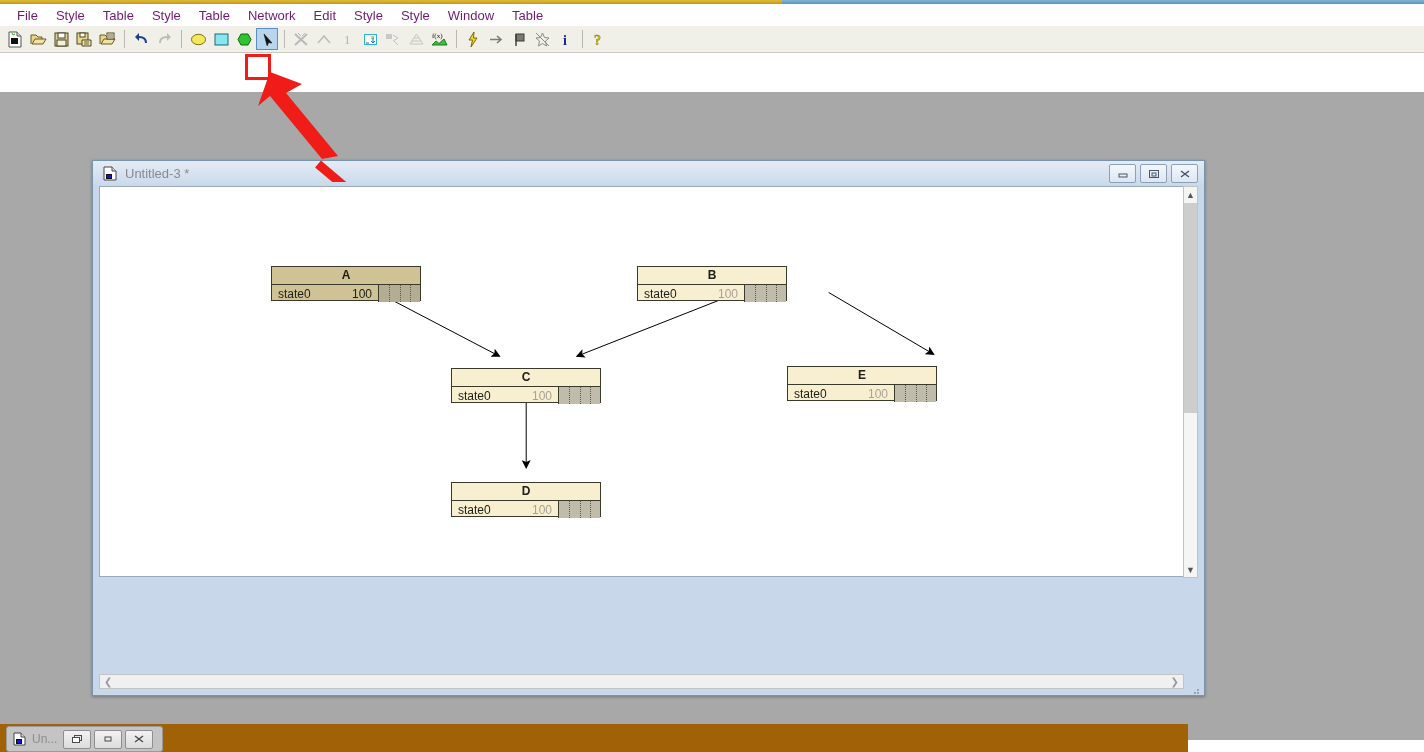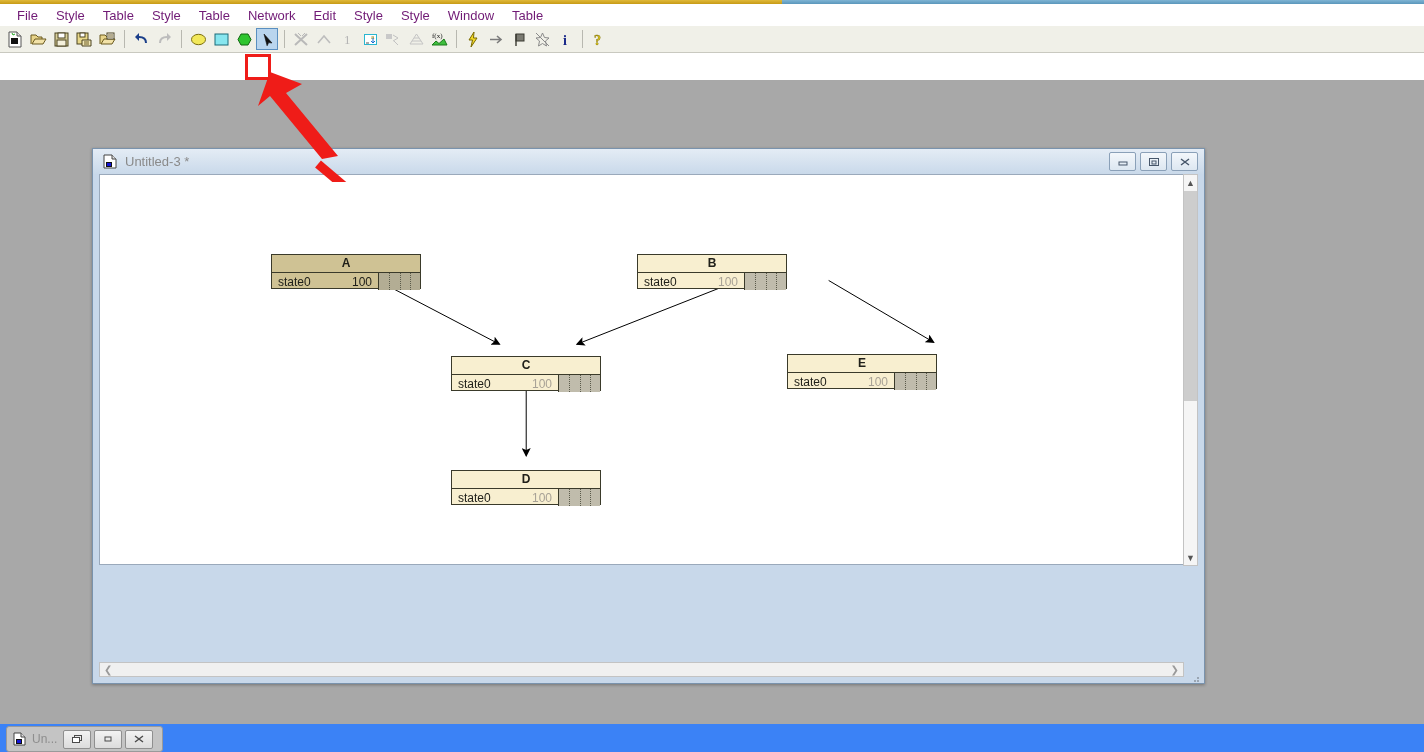--- a/index.html
+++ b/index.html
@@ -38,21 +38,21 @@
   .tb{width:22px;height:22px;margin-right:1px;display:flex;align-items:center;justify-content:center;position:relative;}
   .tbsep{width:1px;height:18px;background:#b8b8b0;margin:0 5px;}
   .tb svg{display:block;}
   .tb.active{background:#b9d5ee;border:1px solid #5a8fc0;box-sizing:border-box;}
 
   
   #tool-highlight{position:absolute;left:245px;top:50px;width:26px;height:26px;border:3px solid #ef1c18;box-sizing:border-box;z-index:40;pointer-events:none;}
   #red-arrow{position:absolute;left:230px;top:48px;width:140px;height:130px;z-index:41;pointer-events:none;}
 
   
-  #workspace{position:absolute;left:0;top:76px;width:1424px;height:648px;background:#a8a8a8;}
+  #workspace{position:absolute;left:0;top:88px;width:1424px;height:648px;background:#a8a8a8;}
 
   
   #mdi{position:absolute;left:92px;top:68px;width:1113px;height:536px;background:#c8d8ea;
        border:1px solid #7a93ad;box-sizing:border-box;box-shadow:0 1px 3px rgba(0,0,0,.3);}
   #mdi-title{height:25px;background:linear-gradient(#e4ecf5,#c9d9ea);display:flex;align-items:center;position:relative;}
   #mdi-icon{width:14px;height:15px;margin-left:10px;position:relative;}
   #mdi-title-text{margin-left:8px;font-size:13px;color:#8a8a8a;}
   #mdi-btns{position:absolute;right:6px;top:3px;display:flex;gap:4px;}
   .mbtn{width:25px;height:17px;border:1px solid #8aa0b8;border-radius:2px;background:linear-gradient(#f3f7fb,#dde7f1);
         display:flex;align-items:center;justify-content:center;font-size:10px;color:#4a5a6a;}
@@ -82,21 +82,21 @@
   .node.plain .nbar{background:#c0bcac;}
   
   .node.sel{background:#cfc294;}
   .node.sel .nhead{background:#cfc294;}
   .node.sel .nval{color:#20201a;}
   .node.sel .nbar{background:#b3ad94;}
 
   #edges{position:absolute;left:0;top:0;width:100%;height:100%;pointer-events:none;}
 
   
-  #taskbar{position:absolute;left:0;bottom:0;width:1424px;height:28px;background:#3b82f6;}
+  #taskbar{position:absolute;left:0;bottom:0;width:1188px;height:28px;background:#a16207;}
   #task-item{position:absolute;left:6px;top:2px;width:155px;height:24px;background:#c4c4c4;border:1px solid #9a9a9a;border-radius:3px;display:flex;align-items:center;}
   #task-item .ticon{width:13px;height:14px;margin-left:6px;position:relative;}
   #task-item .tlabel{font-size:12px;color:#8e8e8e;margin-left:6px;}
   #task-item .tbtns{display:flex;gap:3px;margin-left:6px;}
   #task-item .tbtn{width:26px;height:17px;border:1px solid #8f8f8f;border-radius:2px;background:linear-gradient(#f2f2f2,#dcdcdc);display:flex;align-items:center;justify-content:center;font-size:10px;color:#555;}
 </style>
 </head>
 <body>
 
 <div id="accent">

